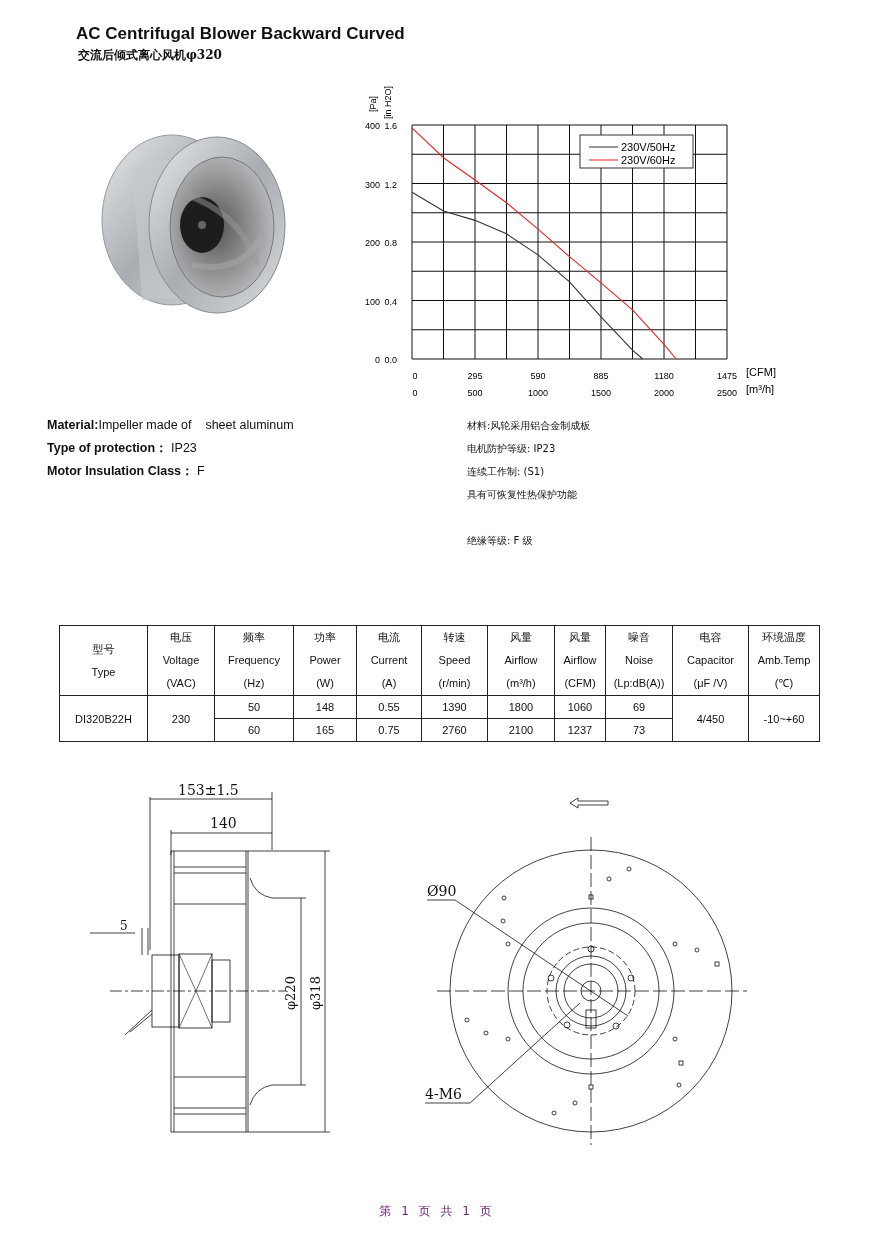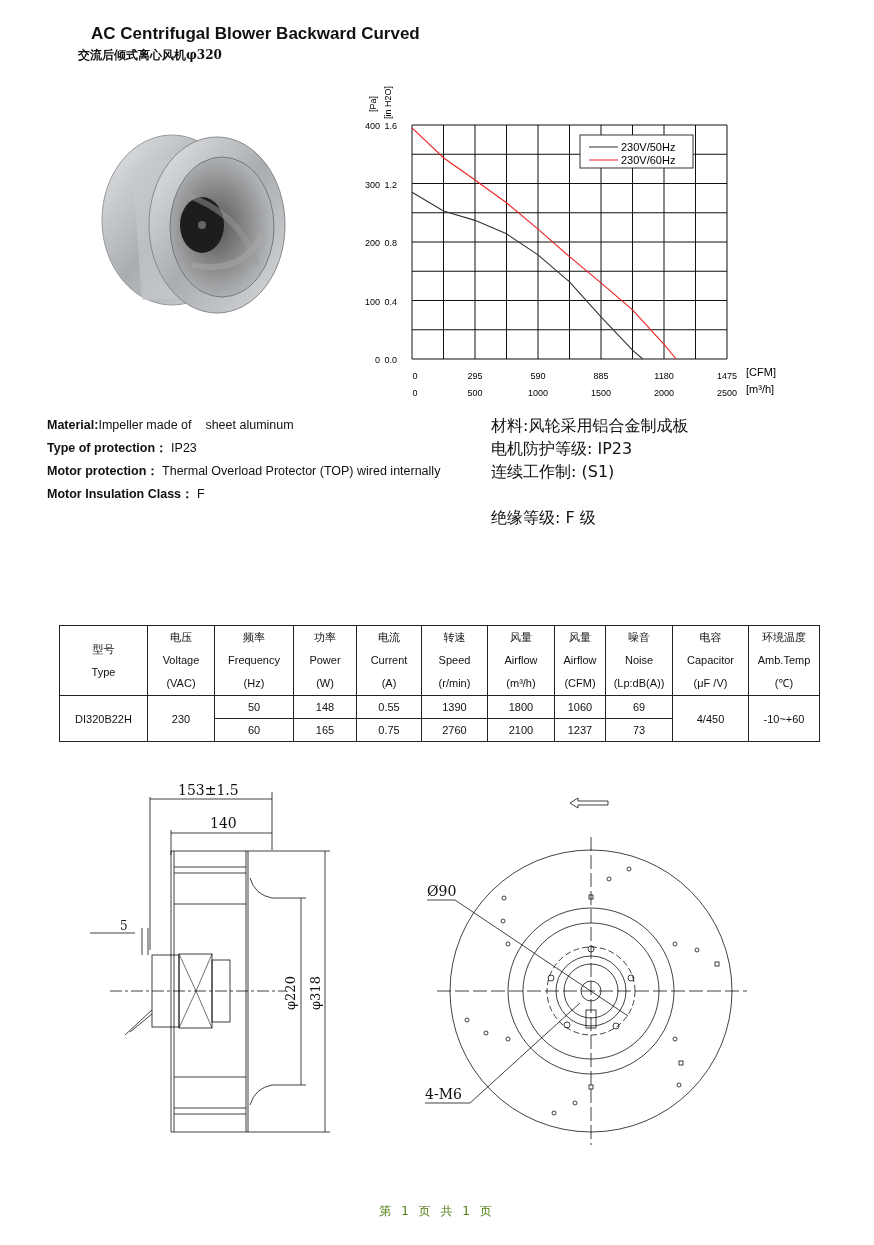--- a/index.html
+++ b/index.html
@@ -1,32 +1,32 @@
 <!DOCTYPE html>
 <html><head>
 <meta charset="utf-8">
 <style>
   html,body{margin:0;padding:0;background:#fff;}
   body{width:874px;height:1245px;position:relative;font-family:"Liberation Sans",sans-serif;color:#111;overflow:hidden;}
   .abs{position:absolute;}
-  #title-en{left:91px;top:24px;font-size:17px;font-weight:bold;}
+  #title-en{left:76px;top:24px;font-size:17px;font-weight:bold;}
   #title-cn{left:78px;top:47px;font-size:12px;font-family:"DejaVu Serif",serif;font-weight:bold;}
   #photo{left:92px;top:125px;width:200px;height:190px;}
   #chart{left:355px;top:80px;width:440px;height:330px;}
   .spec{font-size:12.5px;line-height:23px;}
   #spec-en{left:47px;top:414px;width:400px;}
-  #spec-cn{left:467px;top:414px;width:260px;font-family:"DejaVu Sans",sans-serif;font-size:16px;margin-left:24px;}
+  #spec-cn{left:467px;top:414px;width:260px;font-family:"DejaVu Sans",sans-serif;font-size:10px;}
   .spec b{font-weight:bold;}
   table#spec-table{position:absolute;left:59px;top:625px;border-collapse:collapse;font-size:11px;}
   #spec-table td{border:1px solid #222;text-align:center;padding:0;}
   #spec-table .hdr td{height:68px;line-height:23px;margin-top:12px;}
   #spec-table .r td{height:22px;}
   #draw-side{left:90px;top:770px;width:260px;height:380px;}
   #draw-front{left:400px;top:780px;width:360px;height:370px;}
-  #footer{left:0;width:874px;top:1203px;text-align:center;font-size:12px;color:#4d7c0f;font-family:"DejaVu Sans",sans-serif;letter-spacing:3px;}
+  #footer{left:0;width:874px;top:1203px;text-align:center;font-size:12px;color:#701a75;font-family:"DejaVu Sans",sans-serif;letter-spacing:3px;}
 </style>
 </head>
 <body>
 
 <div class="abs" id="title-en">AC Centrifugal Blower Backward Curved</div>
 <div class="abs" id="title-cn">交流后倾式离心风机φ320</div>
 
 <svg class="abs" id="photo" viewBox="0 0 200 190">
   <defs>
     <linearGradient id="metal" x1="0" y1="0" x2="1" y2="1">
@@ -128,28 +128,28 @@
   </g>
   <text x="0" y="0" transform="translate(21,32) rotate(-90)" font-size="9" font-family="Liberation Sans, sans-serif">[Pa]</text>
   <text x="0" y="0" transform="translate(36,39) rotate(-90)" font-size="9" font-family="Liberation Sans, sans-serif">[in H2O]</text>
   <text x="391" y="296" font-size="11" font-family="Liberation Sans, sans-serif">[CFM]</text>
   <text x="391" y="313" font-size="11" font-family="Liberation Sans, sans-serif">[m³/h]</text>
 </svg>
 
 <div class="abs spec" id="spec-en">
   <div><b>Material:</b><span style="white-space:pre">Impeller made of    sheet aluminum</span></div>
   <div><b>Type of protection：</b><span> IP23</span></div>
-  <div><b>Motor protection：</b><span> Thermal Overload Protector (TOP) wired internally</span></div>
   <div><b>Motor Insulation Class：</b><span> F</span></div>
 </div>
 
 <div class="abs spec" id="spec-cn">
   <div>材料:风轮采用铝合金制成板</div>
   <div>电机防护等级: IP23</div>
   <div>连续工作制: (S1)</div>
+  <div>具有可恢复性热保护功能</div>
   <div style="height:23px"></div>
   <div>绝缘等级: F 级</div>
 </div>
 
 <table id="spec-table">
   <tbody>
       <tr class="hdr">
     <td style="width:87px">
           <div>型号</div>
           <div>Type</div>

